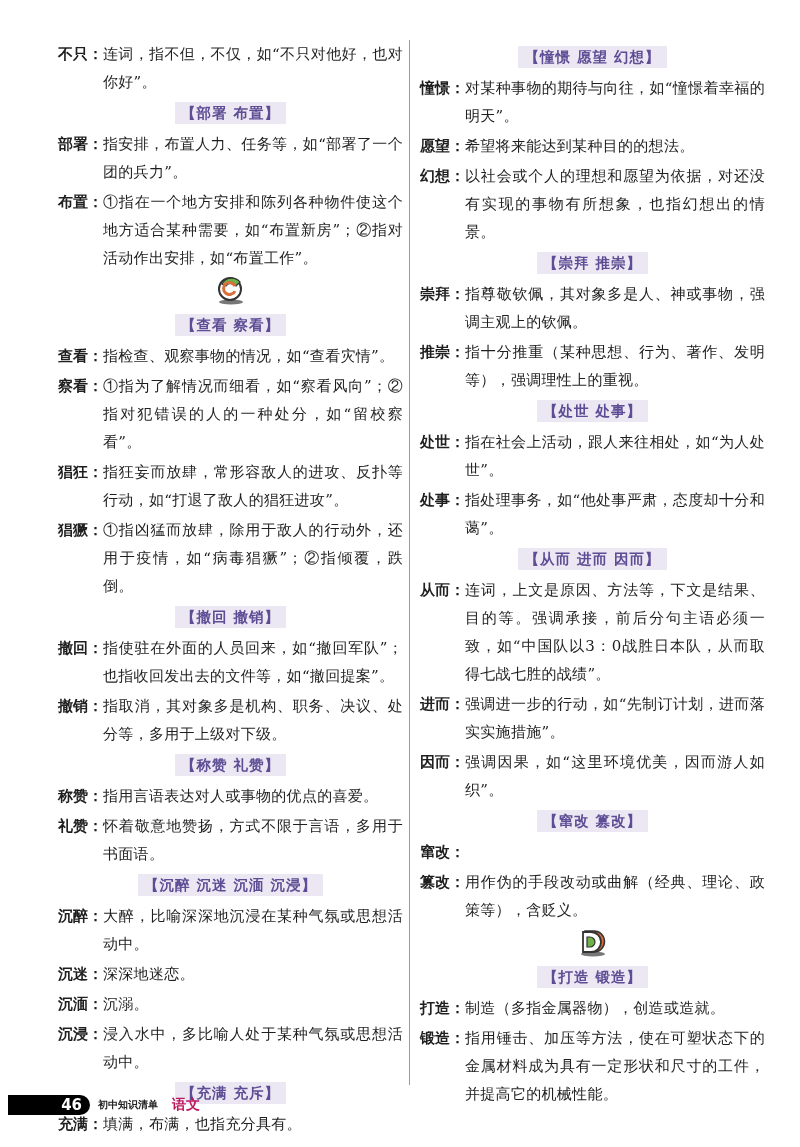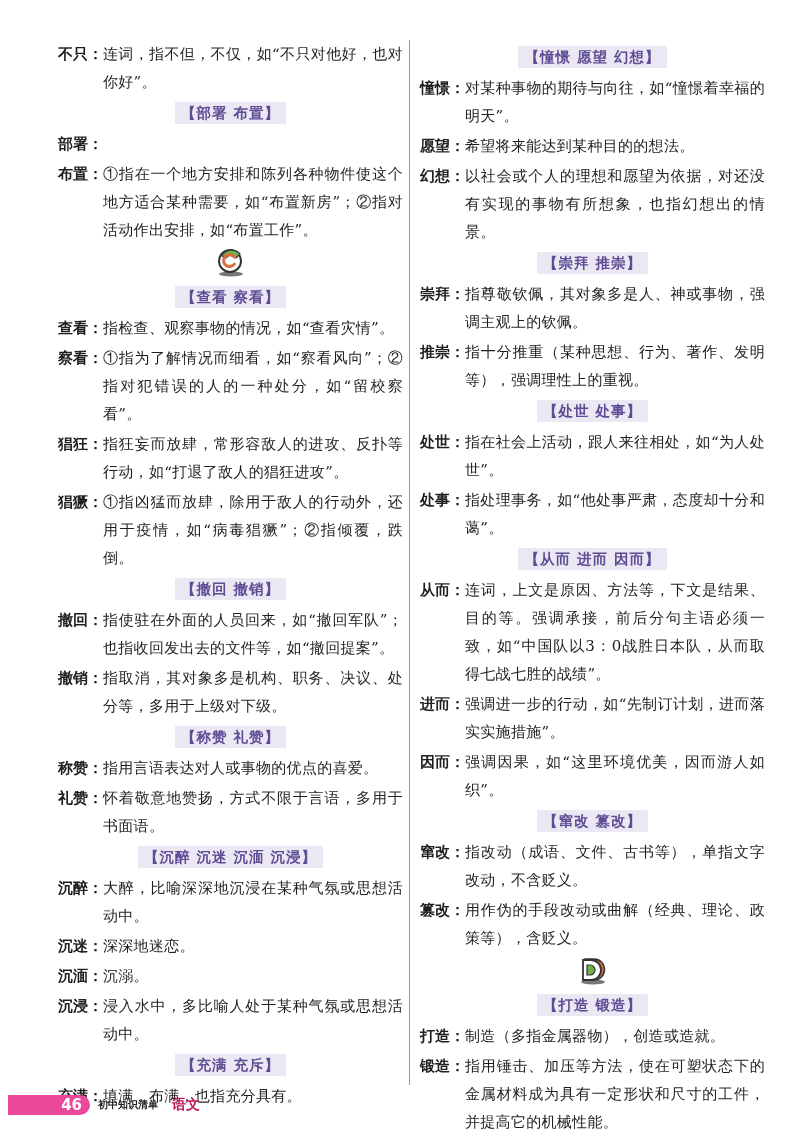--- a/index.html
+++ b/index.html
@@ -19,21 +19,21 @@
     font-family: "DejaVu Sans", "Liberation Sans", sans-serif; font-weight: bold;
     font-size: 14.5px; line-height: 22px; padding: 0 6px; letter-spacing: 1px;
   }
   .entry { display: flex; font-size: 15px; line-height: 28px; margin-bottom: 2px; }
   .term { flex: 0 0 auto; font-weight: bold; font-family: "DejaVu Sans", "Liberation Sans", sans-serif; white-space: nowrap; }
   .def { flex: 1 1 auto; text-align: justify; letter-spacing: 0.3px; }
   .icon-wrap { text-align: center; height: 34px; margin: 2px 0; }
   .icon-wrap svg { display: inline-block; }
   .footer { position: absolute; left: 0; top: 1093px; height: 24px; display: flex; align-items: center; }
   .page-badge {
-    width: 82px; height: 20px; background: #ec4899; border-radius: 0 10px 10px 0;
+    width: 82px; height: 20px; background: #000000; border-radius: 0 10px 10px 0;
     color: #fff; font-family: "DejaVu Sans", "Liberation Sans", sans-serif; font-weight: bold;
     font-size: 15px; text-align: right; padding-right: 8px; box-sizing: border-box; line-height: 20px;
   }
   .book-title { margin-left: 8px; font-family: "DejaVu Sans", "Liberation Sans", sans-serif; font-weight: bold; font-size: 10px; color: #222; }
   .book-subject { margin-left: 14px; font-family: "DejaVu Sans", "Liberation Sans", sans-serif; font-weight: bold; font-size: 14px; color: #be185d; }
 </style>
 </head>
 <body>
 
 <div class="page">
@@ -42,20 +42,21 @@
 
   <div class="col col-left">
     <div class="entry">
       <span class="term">不只：</span>
       <span class="def">连词，指不但，不仅，如“不只对他好，也对你好”。</span>
     </div>
 
     <div class="section-head"><span>【部署 布置】</span></div>
     <div class="entry">
         <span class="term">部署：</span>
+        <span class="def">指安排，布置人力、任务等，如“部署了一个团的兵力”。</span>
       </div>
     <div class="entry">
         <span class="term">布置：</span>
         <span class="def">①指在一个地方安排和陈列各种物件使这个地方适合某种需要，如“布置新房”；②指对活动作出安排，如“布置工作”。</span>
       </div>
 
     <div class="icon-wrap">
       <svg width="34" height="32" viewBox="0 0 34 32">
         <ellipse cx="17" cy="28" rx="12" ry="2.5" fill="#777"></ellipse>
         <circle cx="16" cy="15" r="11" fill="#fff" stroke="#333" stroke-width="2"></circle>
@@ -174,21 +175,20 @@
         <span class="def">强调进一步的行动，如“先制订计划，进而落实实施措施”。</span>
       </div>
     <div class="entry">
         <span class="term">因而：</span>
         <span class="def">强调因果，如“这里环境优美，因而游人如织”。</span>
       </div>
 
     <div class="section-head"><span>【窜改 篡改】</span></div>
     <div class="entry">
         <span class="term">窜改：</span>
-        <span class="def">指改动（成语、文件、古书等），单指文字改动，不含贬义。</span>
       </div>
     <div class="entry">
         <span class="term">篡改：</span>
         <span class="def">用作伪的手段改动或曲解（经典、理论、政策等），含贬义。</span>
       </div>
 
     <div class="icon-wrap">
       <svg width="34" height="32" viewBox="0 0 34 32">
         <ellipse cx="17" cy="28" rx="12" ry="2.5" fill="#777"></ellipse>
         <path d="M9 5 L18 5 A10 10 0 0 1 18 26 L9 26 Z" fill="#d9703c" stroke="#333" stroke-width="1.5"></path>

